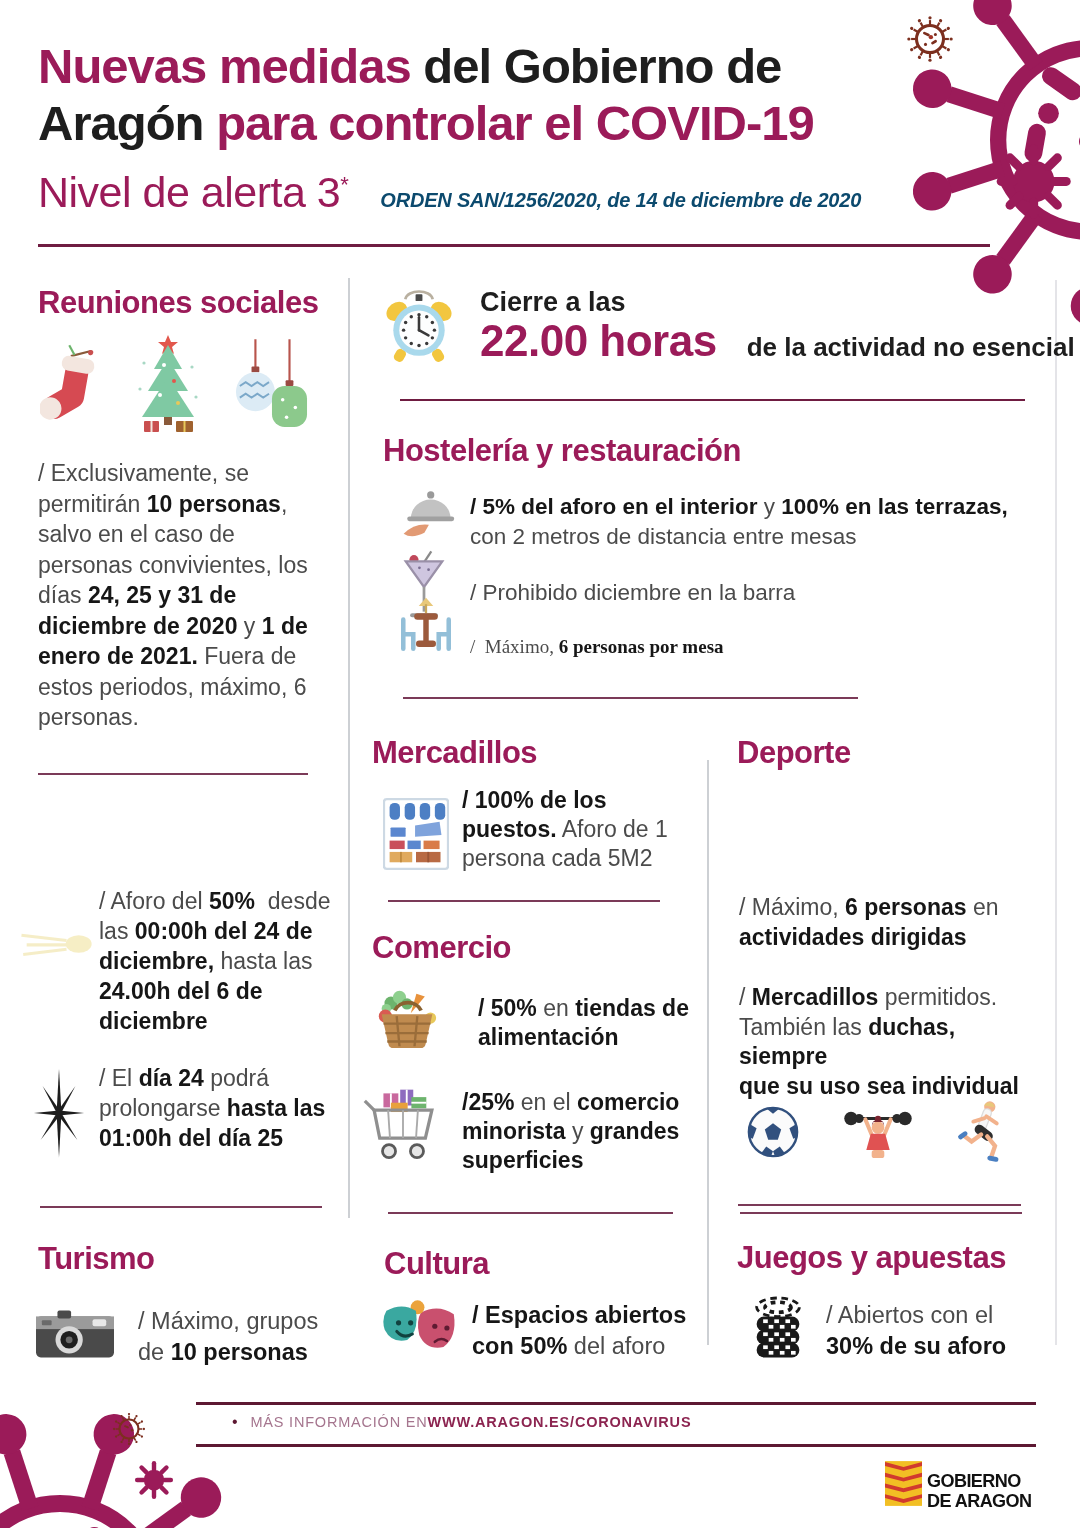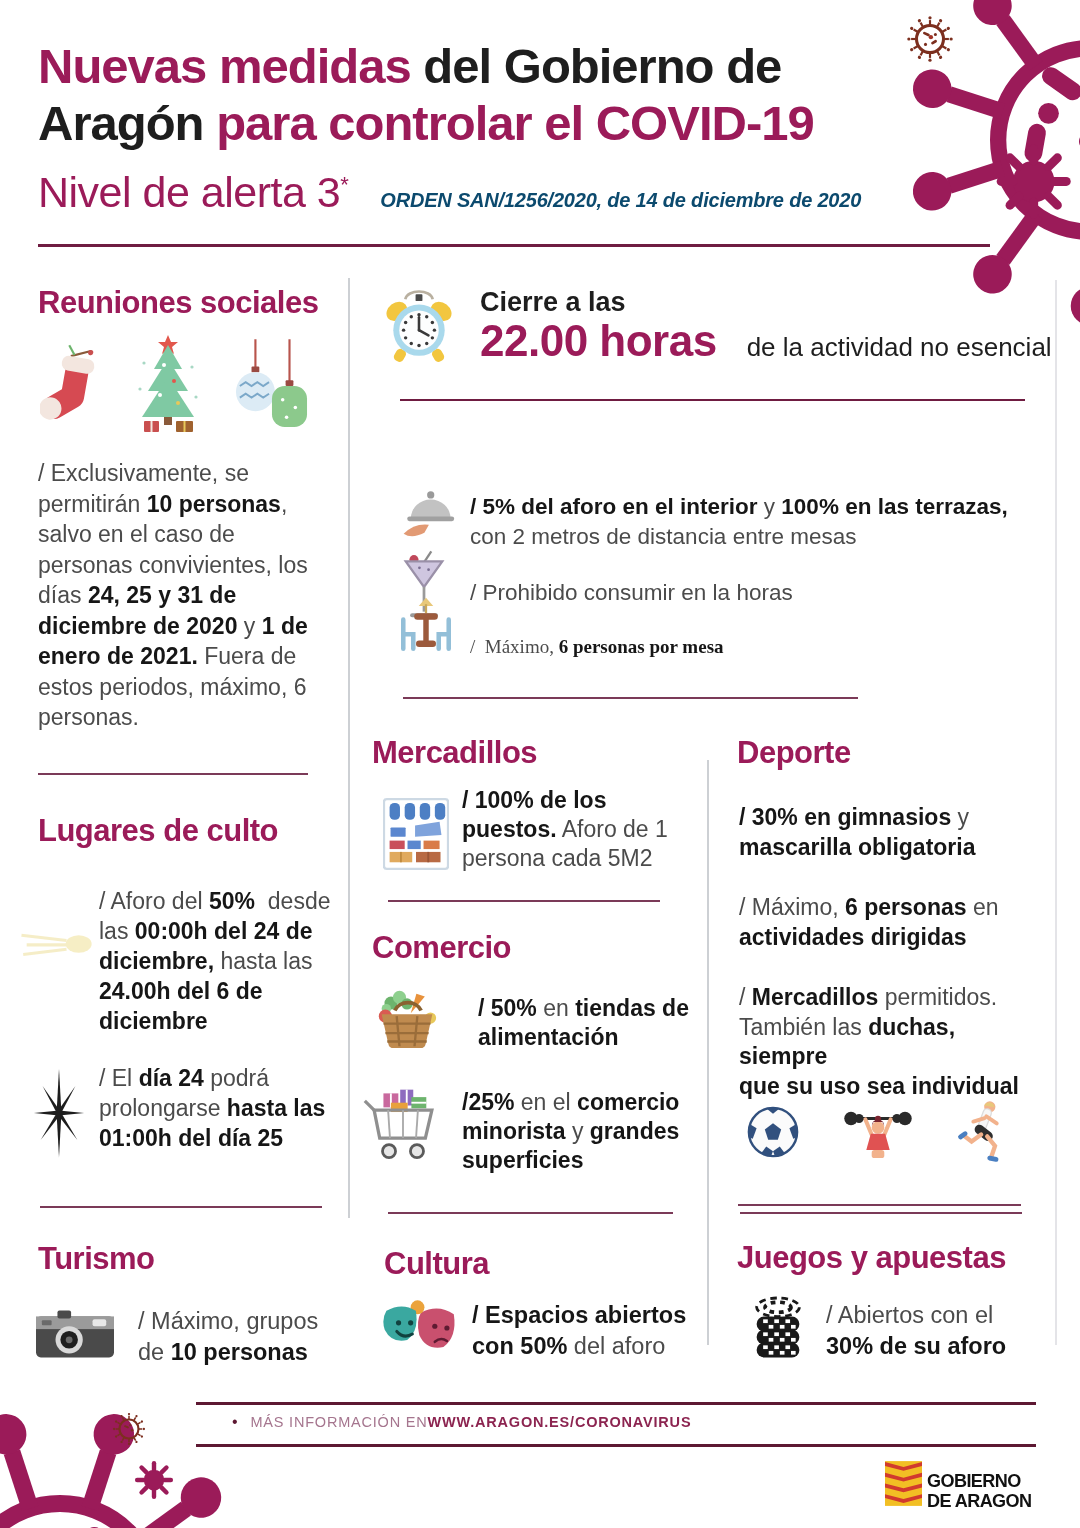--- a/index.html
+++ b/index.html
@@ -56,21 +56,21 @@
   #sparkle{left:30px;top:1066px;}
   #lugares-item2{left:99px;top:1063px;width:256px;font-size:23px;line-height:30px;}
   #turismo-title{left:38px;top:1241px;}
   #camera{left:36px;top:1306px;}
   #turismo-item{left:138px;top:1306px;width:210px;font-size:23.5px;line-height:31px;}
   
   #clock{left:383px;top:283px;}
   #closing-line1{left:480px;top:287px;font-size:27px;font-weight:700;color:#1e1e1e;}
   #closing-row{left:480px;top:316px;display:flex;align-items:baseline;gap:30px;}
   #closing-time{font-size:44px;font-weight:700;color:var(--accent);letter-spacing:-0.5px;}
-  #closing-line2{font-size:26px;font-weight:400;color:#1e1e1e;}
+  #closing-line2{font-size:26px;font-weight:700;color:#1e1e1e;}
   
   #host-title{left:383px;top:433px;}
   #cloche{left:400px;top:486px;}
   #host-item0{left:470px;top:492px;width:600px;font-size:22.5px;line-height:30px;}
   #cocktail{left:403px;top:548px;}
   #host-item1{left:470px;top:578px;width:600px;font-size:22.5px;line-height:30px;}
   #table-icon{left:396px;top:594px;}
   #host-item2{left:470px;top:632px;width:600px;font-size:19px;line-height:30px;font-family:Liberation Serif, serif;}
   
   #merc-title{left:372px;top:735px;}
@@ -333,21 +333,20 @@
 salvo en el caso de
 personas convivientes, los
 días </span><span class="b">24, 25 y 31 de
 diciembre de 2020</span><span> y </span><span class="b">1 de
 enero de 2021.</span><span> Fuera de
 estos periodos, máximo, 6
 personas.</span></div>
 
   <div class="abs rule-h" id="r-left1"></div>
 
-  <h2 class="abs sec-title" id="lugares-title">Lugares de culto</h2>
 
   <div class="abs" id="star-faint">
     <svg width="78" height="40" viewBox="0 0 90 44">
       <g opacity="0.6">
         <ellipse cx="70" cy="22" rx="15" ry="10" fill="#f1e3a0"></ellipse>
         <line x1="4" y1="12" x2="56" y2="18" stroke="#efe2a2" stroke-width="3.5"></line>
         <line x1="10" y1="23" x2="56" y2="23" stroke="#efe2a2" stroke-width="3.5"></line>
         <line x1="6" y1="34" x2="56" y2="28" stroke="#efe2a2" stroke-width="3.5"></line>
       </g>
     </svg>
@@ -428,20 +427,21 @@
   </div>
 
   <div class="abs" id="closing-line1">Cierre a las</div>
   <div class="abs" id="closing-row">
     <span id="closing-time">22.00 horas</span>
     <span id="closing-line2">de la actividad no esencial</span>
   </div>
 
   <div class="abs" id="r-top"></div>
 
+  <h2 class="abs sec-title" id="host-title">Hostelería y restauración</h2>
 
   <div class="abs" id="cloche">
     <svg width="56" height="54" viewBox="0 0 62 58">
       <circle cx="34" cy="9" r="4" fill="#9a9a9a"></circle>
       <path d="M12 35 a22 21 0 0 1 44 0 z" fill="#c2c2c2"></path>
       <rect x="8" y="33" width="52" height="5" rx="2.5" fill="#a0a0a0"></rect>
       <path d="M4 52 q12 -12 28 -10 l-5 9 q-14 7 -23 1 z" fill="#e29a74"></path>
     </svg>
   </div>
   <div class="abs seg" id="host-item0"><span class="b">/ 5% del aforo en el interior</span><span> y </span><span class="b">100% en las terrazas,</span><span>
@@ -451,21 +451,21 @@
     <svg width="42" height="78" viewBox="0 0 46 82">
       <line x1="31" y1="2" x2="21" y2="17" stroke="#8a8a8a" stroke-width="2.5"></line>
       <circle cx="12" cy="11" r="5" fill="#c0485a"></circle>
       <polygon points="3,13 43,13 23,41" fill="#cfc6e0" stroke="#9a90a8" stroke-width="2.5"></polygon>
       <circle cx="18" cy="20" r="1.5" fill="#7a6f92"></circle>
         <circle cx="28" cy="22" r="1.5" fill="#7a6f92"></circle>
       <line x1="23" y1="41" x2="23" y2="68" stroke="#9a9a9a" stroke-width="3"></line>
       <line x1="10" y1="72" x2="36" y2="72" stroke="#9a9a9a" stroke-width="4.5" stroke-linecap="round"></line>
     </svg>
   </div>
-  <div class="abs seg" id="host-item1"><span>/ Prohibido consumir en la horas</span></div>
+  <div class="abs seg" id="host-item1"><span>/ Prohibido diciembre en la barra</span></div>
 
   <div class="abs" id="table-icon">
     <svg width="60" height="64" viewBox="0 0 66 66">
       <polygon points="33,2 25,11 41,11" fill="#e8c87a"></polygon>
       <line x1="33" y1="9" x2="33" y2="19" stroke="#caa85a" stroke-width="2.5"></line>
       <rect x="20" y="19" width="26" height="7" rx="3.5" fill="#9c5a3c"></rect>
       <rect x="30" y="24" width="6" height="27" fill="#9c5a3c"></rect>
       <rect x="22" y="49" width="22" height="7" rx="3.5" fill="#9c5a3c"></rect>
       <g stroke="#93bfd8" stroke-width="5" fill="none" stroke-linecap="round">
         <path d="M8 26 L8 58 M8 42 L19 42 L19 58"></path>
@@ -544,22 +544,20 @@
       <line x1="60" y1="24" x2="58" y2="54" stroke="#aaa" stroke-width="2"></line>
       <circle cx="29" cy="68" r="7" fill="#e6e6e6" stroke="#5a5a5a" stroke-width="3"></circle>
       <circle cx="59" cy="68" r="7" fill="#e6e6e6" stroke="#5a5a5a" stroke-width="3"></circle>
     </svg>
   </div>
   <div class="abs seg" id="com-item1"><span class="b">/25%</span><span> en el </span><span class="b">comercio
 minorista</span><span> y </span><span class="b">grandes
 superficies</span></div>
 
   <h2 class="abs sec-title" id="dep-title">Deporte</h2>
-  <div class="abs seg" id="dep-item0"><span class="b">/ 30% en gimnasios</span><span> y
-</span><span class="b">mascarilla obligatoria</span></div>
   <div class="abs seg" id="dep-item1"><span>/ Máximo, </span><span class="b">6 personas</span><span> en
 </span><span class="b">actividades dirigidas</span></div>
   <div class="abs seg" id="dep-item2"><span>/ </span><span class="b">Mercadillos</span><span> permitidos.
 También las </span><span class="b">duchas, siempre
 que su uso sea individual</span></div>
 
   <div class="abs" id="sport-icons">
     <span>
       <svg width="54" height="54" viewBox="0 0 56 56">
         <defs>

